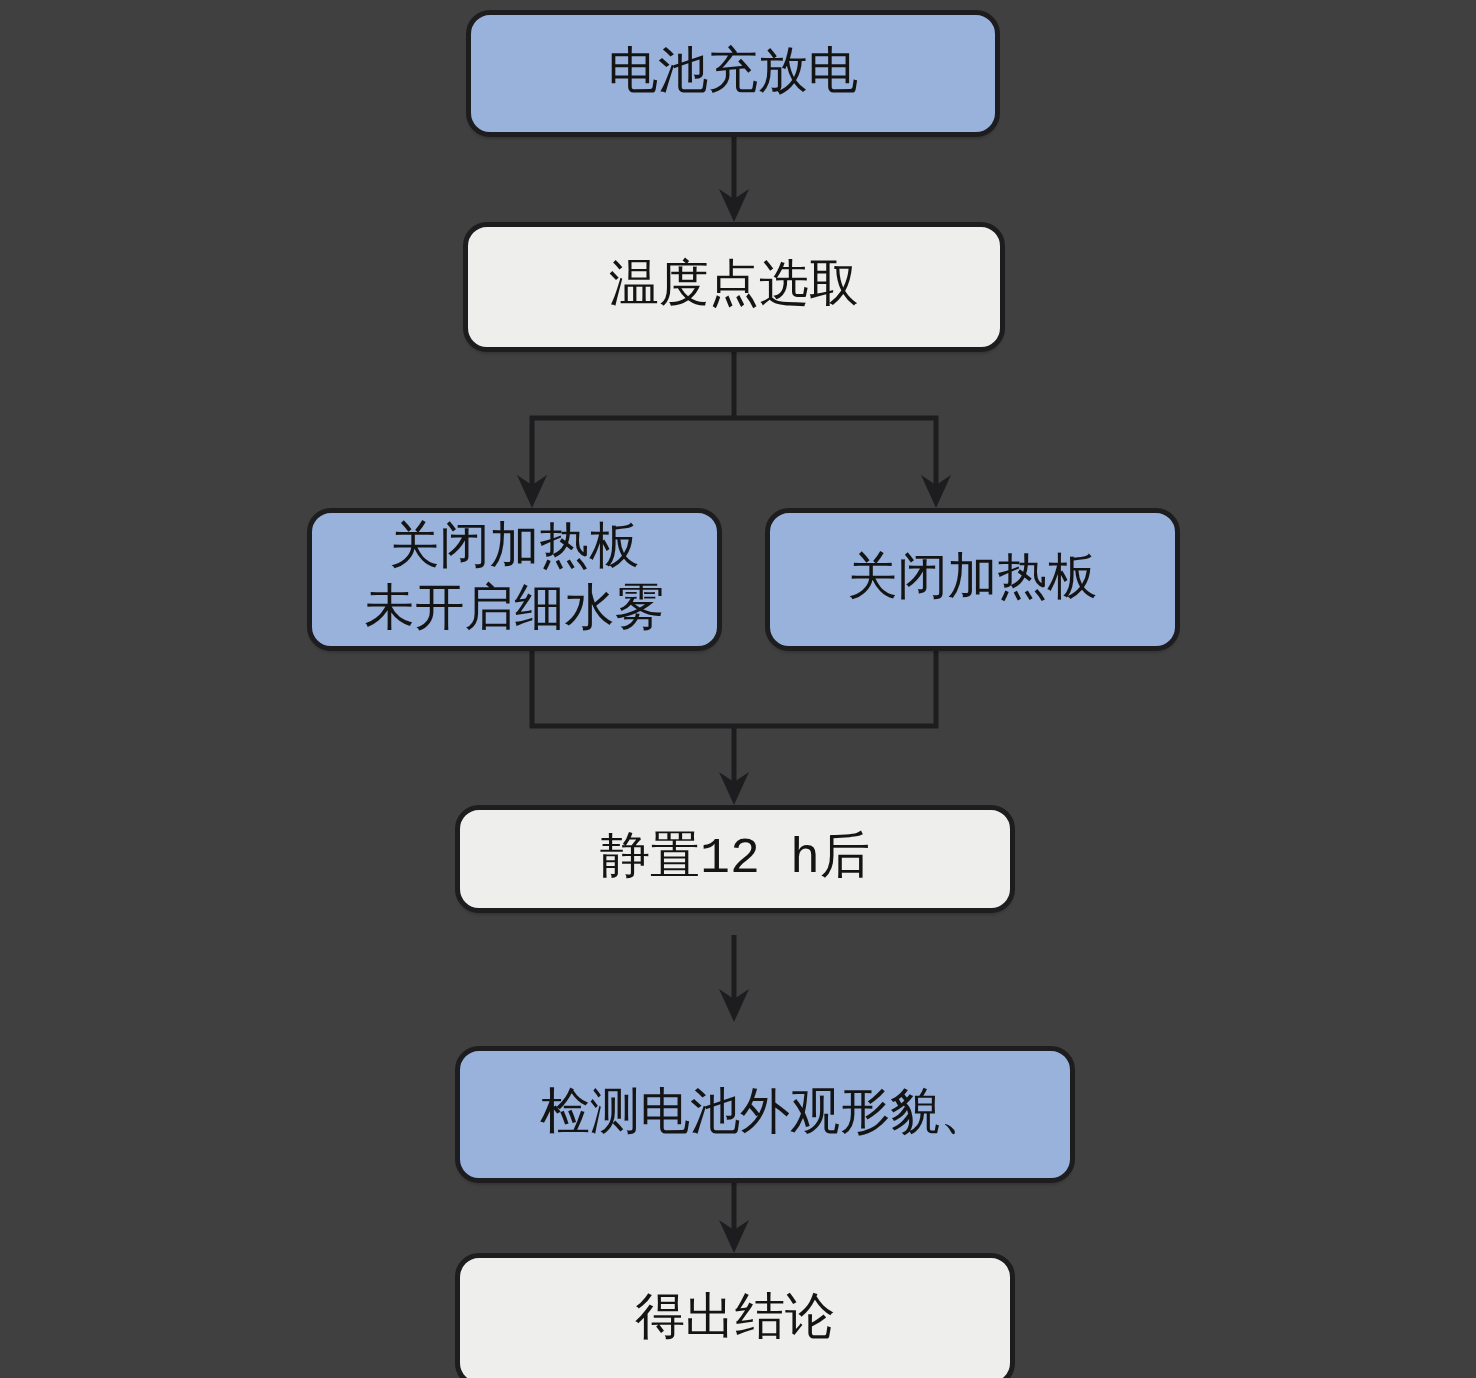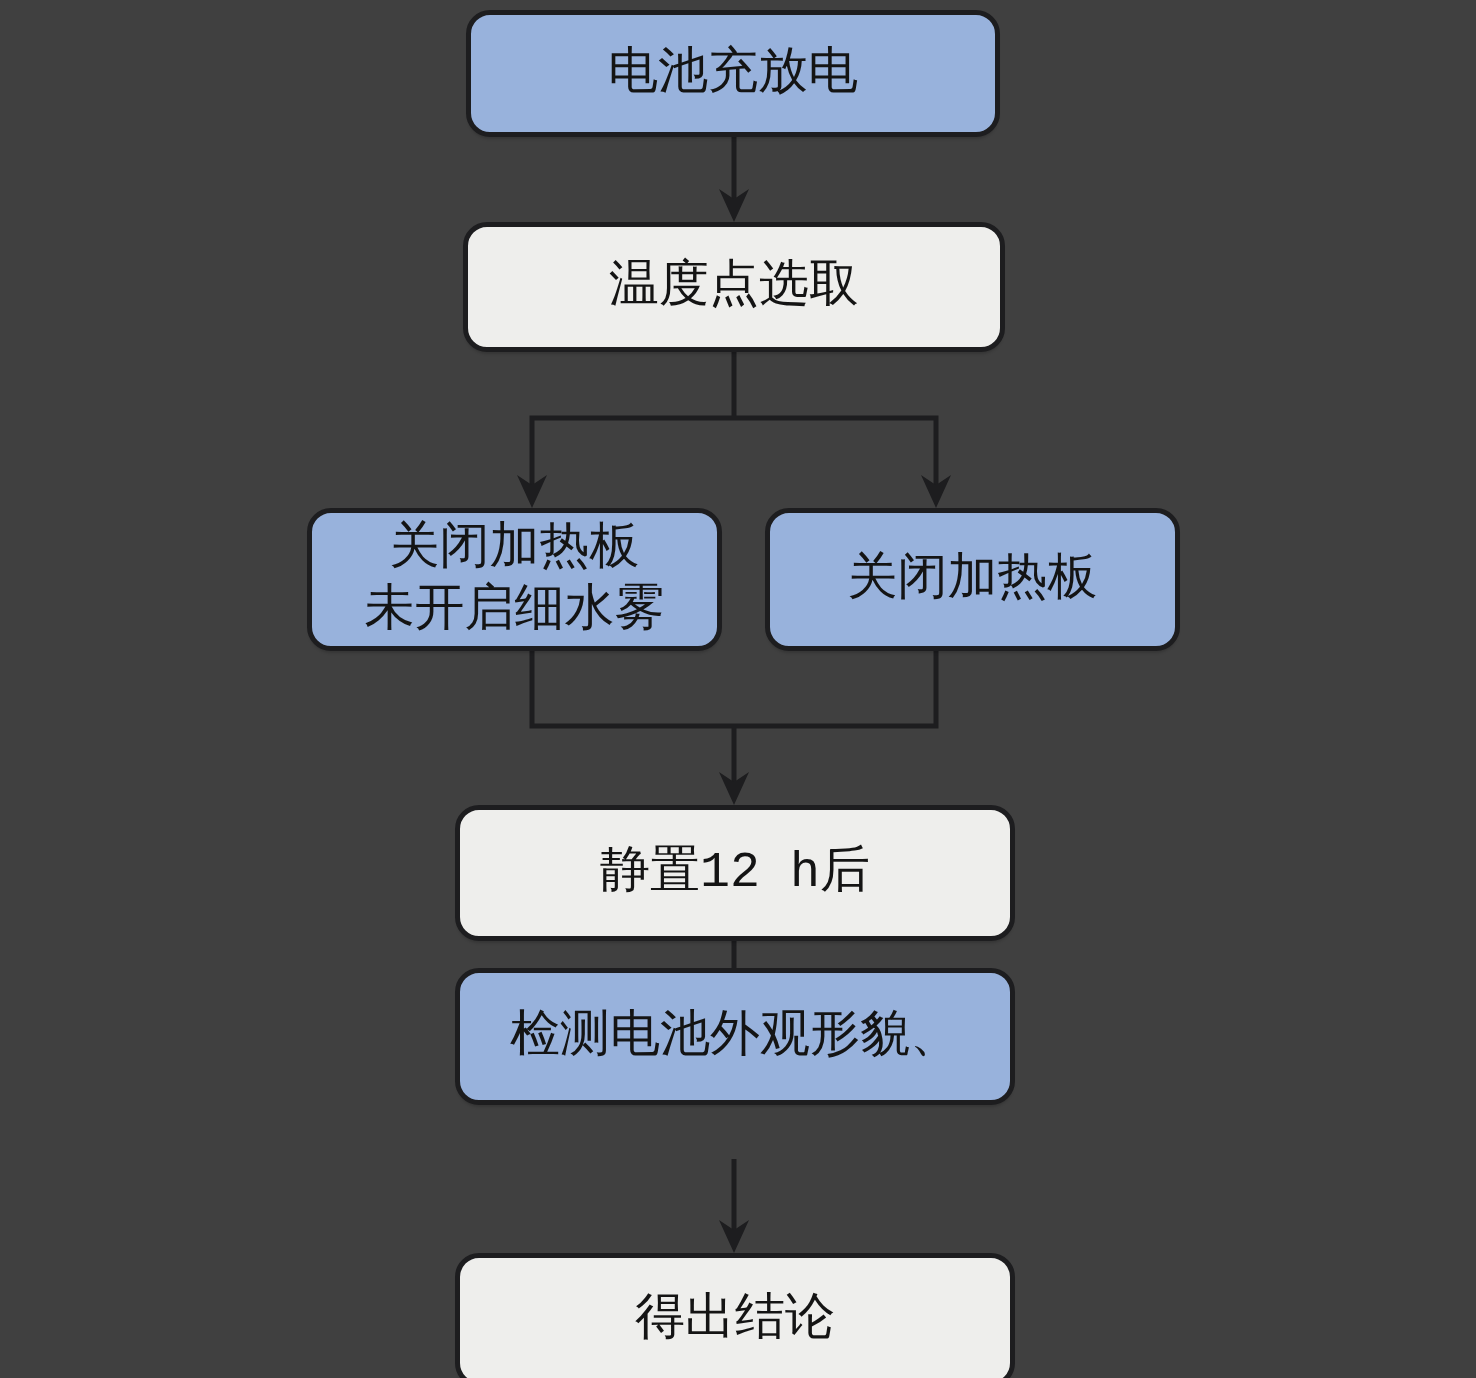--- a/index.html
+++ b/index.html
@@ -86,25 +86,25 @@
 
   <div class="node blue" style="left:307px;top:508px;width:415px;height:143px;">
     <span>关闭加热板</span>
     <span>未开启细水雾</span>
   </div>
 
   <div class="node blue" style="left:765px;top:508px;width:415px;height:143px;">
     <span>关闭加热板</span>
   </div>
 
-  <div class="node gray" style="left:455px;top:805px;width:560px;height:136px;">
+  <div class="node gray" style="left:455px;top:805px;width:560px;height:108px;">
     <span>静置12 h后</span>
   </div>
 
-  <div class="node blue" style="left:455px;top:968px;width:560px;height:137px;">
+  <div class="node blue" style="left:455px;top:1046px;width:620px;height:137px;">
     <span>检测电池外观形貌、</span>
   </div>
 
   <div class="node gray" style="left:455px;top:1253px;width:560px;height:134px;">
     <span>得出结论</span>
   </div>
 
 </div>
 
 </body></html>

